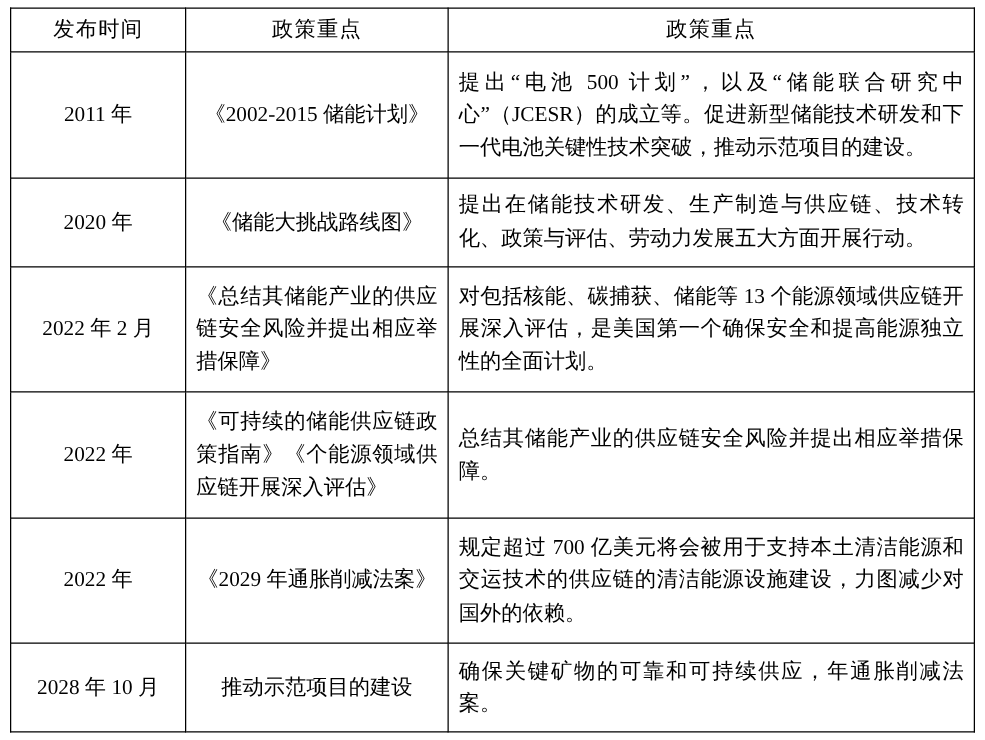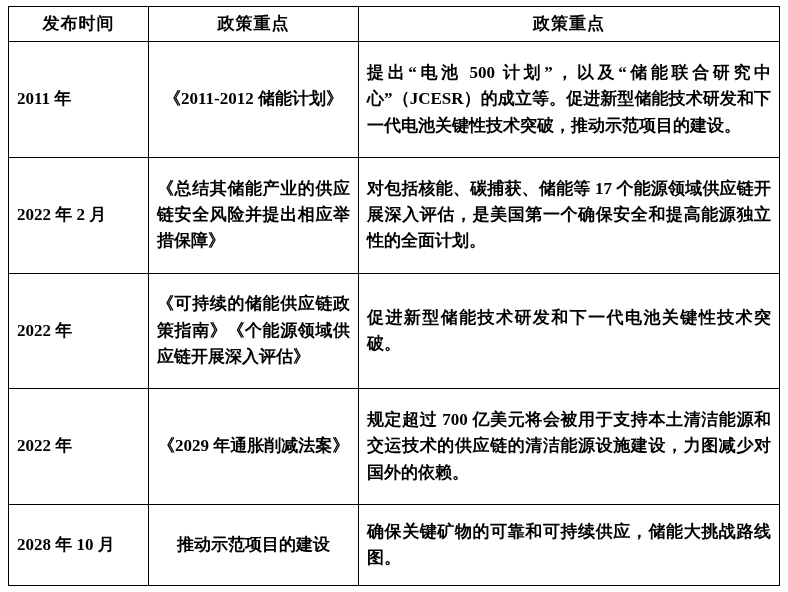--- a/index.html
+++ b/index.html
@@ -26,35 +26,36 @@
     border-collapse: collapse;
     table-layout: fixed;
   }
   table.policy-table td,
   table.policy-table th {
     border: 1px solid #000000;
     vertical-align: middle;
     padding: 4px 8px;
     font-size: 17px;
     line-height: 1.55;
-    font-weight: bold;
+    font-weight: normal;
     margin-top: 44px;
   }
   thead th {
     text-align: center;
     font-weight: bold;
     font-size: 18px;
     padding: 6px 8px;
     letter-spacing: 1px;
   }
   col.c-time { width: 140px; }
   col.c-name { width: 210px; }
   col.c-point { width: auto; }
 
   td.cell-time {
+    text-align: center;
     white-space: nowrap;
   }
   td.cell-name {
     text-align: center;
   }
   td.cell-point {
     text-align: justify;
     text-justify: inter-ideograph;
   }
   .name-inner {
@@ -76,38 +77,43 @@
     <thead>
       <tr>
         <th>发布时间</th>
         <th>政策重点</th>
         <th>政策重点</th>
       </tr>
     </thead>
     <tbody>
       <tr>
         <td class="cell-time">2011 年</td>
-        <td class="cell-name"><span class="name-inner">《2011-2012 储能计划》</span></td>
+        <td class="cell-name"><span class="name-inner">《2002-2015 储能计划》</span></td>
         <td class="cell-point">提出“电池 500 计划”，以及“储能联合研究中心”（JCESR）的成立等。促进新型储能技术研发和下一代电池关键性技术突破，推动示范项目的建设。</td>
+      </tr>
+      <tr>
+        <td class="cell-time">2020 年</td>
+        <td class="cell-name"><span class="name-inner">《储能大挑战路线图》</span></td>
+        <td class="cell-point">提出在储能技术研发、生产制造与供应链、技术转化、政策与评估、劳动力发展五大方面开展行动。</td>
       </tr>
       <tr>
         <td class="cell-time">2022 年 2 月</td>
         <td class="cell-name"><span class="name-inner">《总结其储能产业的供应链安全风险并提出相应举措保障》</span></td>
-        <td class="cell-point">对包括核能、碳捕获、储能等 17 个能源领域供应链开展深入评估，是美国第一个确保安全和提高能源独立性的全面计划。</td>
+        <td class="cell-point">对包括核能、碳捕获、储能等 13 个能源领域供应链开展深入评估，是美国第一个确保安全和提高能源独立性的全面计划。</td>
       </tr>
       <tr>
         <td class="cell-time">2022 年</td>
         <td class="cell-name"><span class="name-inner">《可持续的储能供应链政策指南》《个能源领域供应链开展深入评估》</span></td>
-        <td class="cell-point">促进新型储能技术研发和下一代电池关键性技术突破。</td>
+        <td class="cell-point">总结其储能产业的供应链安全风险并提出相应举措保障。</td>
       </tr>
       <tr>
         <td class="cell-time">2022 年</td>
         <td class="cell-name"><span class="name-inner">《2029 年通胀削减法案》</span></td>
         <td class="cell-point">规定超过 700 亿美元将会被用于支持本土清洁能源和交运技术的供应链的清洁能源设施建设，力图减少对国外的依赖。</td>
       </tr>
       <tr>
         <td class="cell-time">2028 年 10 月</td>
         <td class="cell-name"><span class="name-inner">推动示范项目的建设</span></td>
-        <td class="cell-point">确保关键矿物的可靠和可持续供应，储能大挑战路线图。</td>
+        <td class="cell-point">确保关键矿物的可靠和可持续供应，年通胀削减法案。</td>
       </tr>
     </tbody>
   </table>
 </div>
 
 </body></html>

